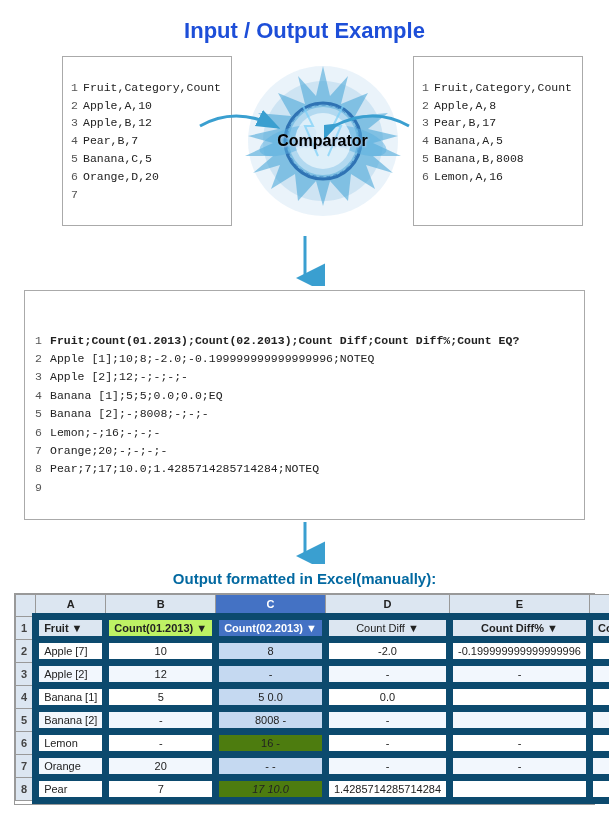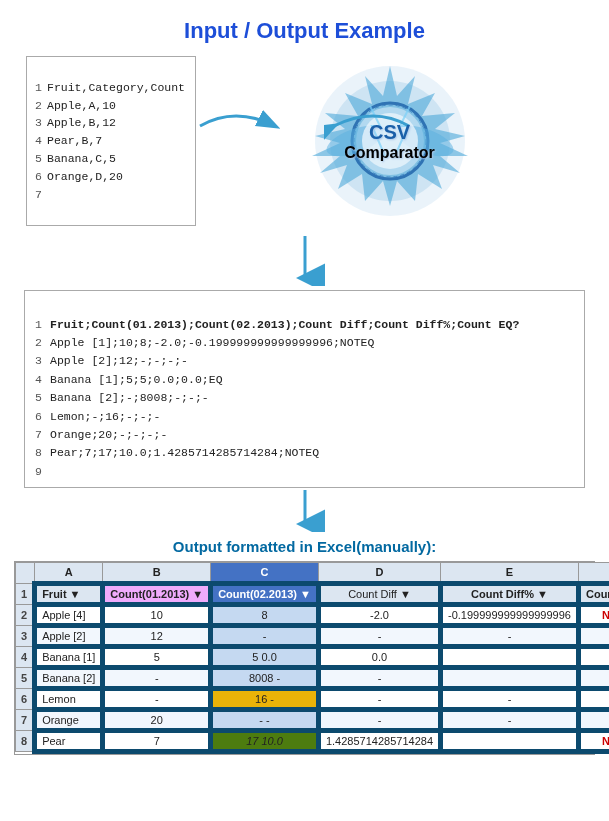--- a/index.html
+++ b/index.html
@@ -19,20 +19,21 @@
       font-weight: bold;
       padding: 18px 0 12px;
     }
 
     .io-section {
       display: flex;
       justify-content: space-between;
       padding: 0 26px;
       margin-bottom: 0;
       position: relative;
+      margin-left: 36px;
     }
 
     .csv-box {
       background: #fff;
       border: 1px solid #aaa;
       padding: 4px 8px;
       font-family: 'Courier New', monospace;
       font-size: 11.5px;
       line-height: 1.55;
       min-width: 170px;
@@ -66,21 +67,21 @@
 
     .arrow-down {
       display: flex;
       justify-content: center;
       margin: 8px 0 4px;
     }
 
     .output-csv-box {
       background: #fff;
       border: 1px solid #aaa;
-      padding: 6px 10px;
+      padding: 22px 10px;
       font-family: 'Courier New', monospace;
       font-size: 11.5px;
       line-height: 1.6;
       margin: 0 24px;
       white-space: pre;
     }
 
     .output-csv-box .line-num {
       color: #555;
       display: inline-block;
@@ -119,21 +120,21 @@
     }
 
     .excel-table th.col-a { background: #dce6f1; }
     .excel-table th.col-b { background: #dce6f1; }
     .excel-table th.col-c { background: #4472c4; color: #fff; }
     .excel-table th.col-d { background: #dce6f1; }
     .excel-table th.col-e { background: #dce6f1; }
     .excel-table th.col-f { background: #dce6f1; }
 
     .excel-table td {
-      border: 5px solid #0c4a6e;
+      border: 7px solid #0c4a6e;
       padding: 2px 5px;
       text-align: center;
       white-space: nowrap;
     }
 
     .excel-table td.left { text-align: left; }
     .excel-table tr:nth-child(odd) td { background: #fff; }
     .excel-table tr:nth-child(even) td { background: #f2f7fd; }
 
     .row-num {
@@ -205,26 +206,33 @@
         <ellipse cx="55" cy="80" rx="30" ry="12" fill="#5ab0e0" opacity="0.5" transform="rotate(-20,55,80)"></ellipse>
         <ellipse cx="125" cy="80" rx="30" ry="12" fill="#5ab0e0" opacity="0.5" transform="rotate(20,125,80)"></ellipse>
 
         <circle cx="90" cy="80" r="28" fill="#e8f4fb" opacity="0.8"></circle>
 
         <polyline points="70,45 80,65 72,65 85,95" stroke="#7ad0f8" stroke-width="2" fill="none" opacity="0.7"></polyline>
         <polyline points="110,45 100,65 108,65 95,95" stroke="#7ad0f8" stroke-width="2" fill="none" opacity="0.7"></polyline>
       </svg>
 
       <div class="logo-text-wrap">
-        <span class="logo-csv">CSV</span>
         <span class="logo-comparator">Comparator</span>
       </div>
     </div>
   </div>
 
+  <div class="csv-box">
+<span><span class="line-num">1</span>Fruit,Category,Count</span>
+<span><span class="line-num">2</span>Apple,A,8</span>
+<span><span class="line-num">3</span>Pear,B,17</span>
+<span><span class="line-num">4</span>Banana,A,5</span>
+<span><span class="line-num">5</span>Banana,B,8008</span>
+<span><span class="line-num">6</span>Lemon,A,16</span>
+  </div>
 </div>
 
 <div style="position:relative; height:0;">
 
   <svg style="position:absolute; left:195px; top:-130px;" width="90" height="60">
     <defs>
       <marker id="ah1" markerWidth="8" markerHeight="8" refX="6" refY="3" orient="auto">
         <path d="M0,0 L0,6 L8,3 z" fill="#3a9fd0"></path>
       </marker>
     </defs>
@@ -287,31 +295,31 @@
         <th class="col-b">B</th>
         <th class="col-c" style="background:#4472c4;color:#fff;">C</th>
         <th class="col-d">D</th>
         <th class="col-e">E</th>
         <th class="col-f">F</th>
       </tr>
 
       <tr style="background:#dce6f1;">
         <td class="row-num">1</td>
         <td style="font-weight:bold; background:#dce6f1; text-align:left;">Fruit ▼</td>
-        <td style="font-weight:bold; background:#f0abfc;text-align:right;">Count(01.2013) ▼</td>
+        <td style="font-weight:bold; background:#bef264;text-align:right;">Count(01.2013) ▼</td>
         <td style="font-weight:bold; background:#4472c4; color:#fff;">Count(02.2013) ▼</td>
         <td style="font-weight:normal; background:#dce6f1;">Count Diff ▼</td>
         <td style="font-weight:bold; background:#dce6f1;margin-left:18px;">Count Diff% ▼</td>
         <td style="font-weight:bold; background:#dce6f1;">Count EQ? ▼</td>
       </tr>
     </thead>
     <tbody>
       <tr>
         <td class="row-num">2</td>
-        <td class="left">Apple [4]</td>
+        <td class="left">Apple [7]</td>
         <td>10</td>
         <td style="background:#c5d9f1;">8</td>
         <td>-2.0</td>
         <td>-0.199999999999999996</td>
         <td class="noteq">NOTEQ</td>
       </tr>
       <tr>
         <td class="row-num">3</td>
         <td class="left">Apple [2]</td>
         <td>12</td>
@@ -335,21 +343,21 @@
         <td>-</td>
         <td style="background:#c5d9f1;">8008 -</td>
         <td>-</td>
         <td></td>
         <td>-</td>
       </tr>
       <tr>
         <td class="row-num">6</td>
         <td class="left">Lemon</td>
         <td>-</td>
-        <td style="background:#eab308;">16 -</td>
+        <td style="background:#4d7c0f;">16 -</td>
         <td>-</td>
         <td>-</td>
         <td>-</td>
       </tr>
       <tr>
         <td class="row-num">7</td>
         <td class="left">Orange</td>
         <td>20</td>
         <td style="background:#c5d9f1;">- -</td>
         <td>-</td>

